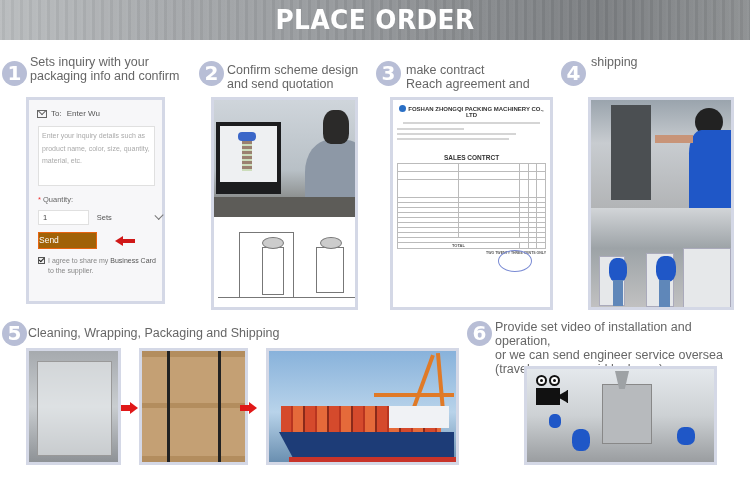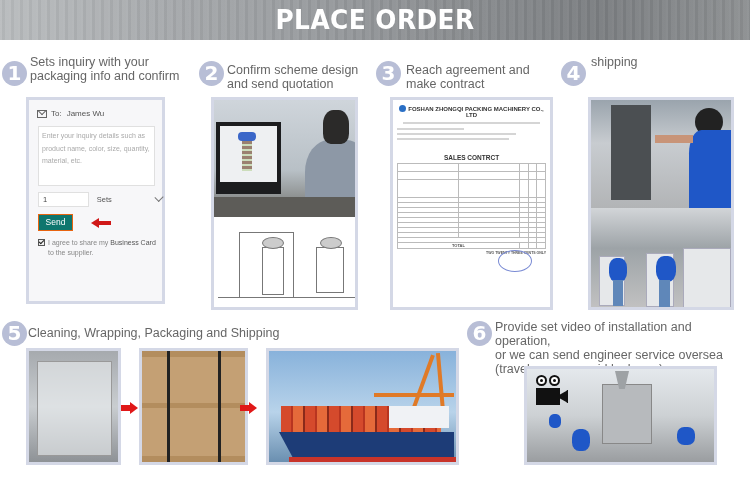--- a/index.html
+++ b/index.html
@@ -23,21 +23,21 @@
   .mail-icon { width: 10px; height: 8px; border: 1px solid #666; position: relative; margin-right: 4px; }
   .mail-icon::after { content: ""; position: absolute; left: 1px; top: -3px; width: 5px; height: 5px; border-right: 1px solid #666; border-bottom: 1px solid #666; transform: rotate(45deg); }
   .form-textarea { margin: 8px 7px 0 9px; height: 60px; background: #fff; border: 1px solid #e0e0e0; font-size: 7px; line-height: 12.5px; color: #aaa; padding: 3px 3px; }
   .form-qty-label { font-size: 7.5px; color: #666; padding: 9px 0 0 9px; }
   .form-qty-label .req { color: #e33; }
   .form-qty-row { display: flex; align-items: center; padding: 6px 0 0 9px; }
   .qty-input { width: 57px; height: 15px; background: #fff; border: 1px solid #e0e0e0; font-size: 7.5px; color: #444; padding: 2px 4px; }
   .qty-unit { font-size: 7.5px; color: #555; margin-left: 8px; }
   .chevron { width: 7px; height: 7px; border-right: 1px solid #777; border-bottom: 1px solid #777; transform: rotate(45deg); margin-left: 44px; margin-top: -4px; }
   .send-row { display: flex; align-items: center; padding: 7px 0 0 9px; }
-  .send-btn { width: 35px; height: 17px; background: #0f766e; border: 1px solid #e86410; color: #fff; font-size: 8.5px; text-align: center; line-height: 15px; }
+  .send-btn { width: 59px; height: 17px; background: #a16207; border: 1px solid #e86410; color: #fff; font-size: 8.5px; line-height: 15px; }
   .red-arrow { margin-left: 18px; display: flex; align-items: center; }
   .red-arrow .head { width: 0; height: 0; border-top: 5px solid transparent; border-bottom: 5px solid transparent; border-right: 8px solid #d01818; }
   .red-arrow .shaft { width: 12px; height: 4px; background: #d01818; }
   .agree { display: flex; padding: 7px 6px 0 9px; font-size: 7px; line-height: 10px; color: #888; }
   .checkbox { width: 7px; height: 7px; border: 1px solid #555; background: #eee; margin: 1px 3px 0 0; flex: none; position: relative; }
   .checkbox::after { content: ""; position: absolute; left: 1px; top: -1px; width: 2px; height: 4px; border-right: 1px solid #222; border-bottom: 1px solid #222; transform: rotate(45deg); }
   .agree b { color: #555; font-weight: normal; }
 
   
   .office { background: linear-gradient(180deg, #cfd5db 0%, #b8c0c6 60%, #6f6f6a 100%); }
@@ -96,23 +96,27 @@
 <div class="step-num" style="left:2px; top:61px;">1</div>
 <div class="step-text" style="left:30px; top:55px;">
   <div>Sets inquiry with your</div>
   <div>packaging info and confirm</div>
 </div>
 
 <div class="form">
   <div class="form-to">
     <span class="mail-icon"></span>
     <span>To:</span>
-    <span style="margin-left:5px;">James Wu</span>
+    <span style="margin-left:5px;">Enter Wu</span>
   </div>
   <div class="form-textarea">Enter your inquiry details such as product name, color, size, quantity, material, etc.</div>
+  <div class="form-qty-label">
+    <span class="req">*</span>
+    <span>Quantity:</span>
+  </div>
   <div class="form-qty-row">
     <div class="qty-input">1</div>
     <span class="qty-unit">Sets</span>
     <span class="chevron"></span>
   </div>
   <div class="send-row">
     <div class="send-btn">Send</div>
     <div class="red-arrow">
       <span class="head"></span>
         <span class="shaft"></span>
@@ -145,22 +149,22 @@
       <div class="dline" style="left:48px; top:20px; width:22px; height:12px; border-radius:50%; background:#ccc;"></div>
       <div class="dline" style="left:102px; top:30px; width:28px; height:46px;"></div>
       <div class="dline" style="left:106px; top:20px; width:22px; height:12px; border-radius:50%; background:#ccc;"></div>
       <div class="dline" style="left:4px; top:80px; width:138px; height:1px; border-width:1px 0 0 0;"></div>
     </div>
   </div>
 </div>
 
 <div class="step-num" style="left:376px; top:61px;">3</div>
 <div class="step-text" style="left:406px; top:63px;">
+  <div>make contract</div>
   <div>Reach agreement and</div>
-  <div>make contract</div>
 </div>
 <div class="frame" style="left:390px; top:97px; width:163px; height:213px;">
   <div class="frame-inner contract">
     <div class="c-logo"><span></span><i style="font-style:normal">FOSHAN ZHONGQI PACKING MACHINERY CO., LTD</i></div>
     <div class="c-line" style="margin:4px 6px;"></div>
     <div class="c-line" style="width:45%;"></div>
     <div class="c-line" style="width:80%;"></div>
     <div class="c-line" style="width:75%;"></div>
     <div class="c-title">SALES CONTRCT</div>
     <table class="c-table">

